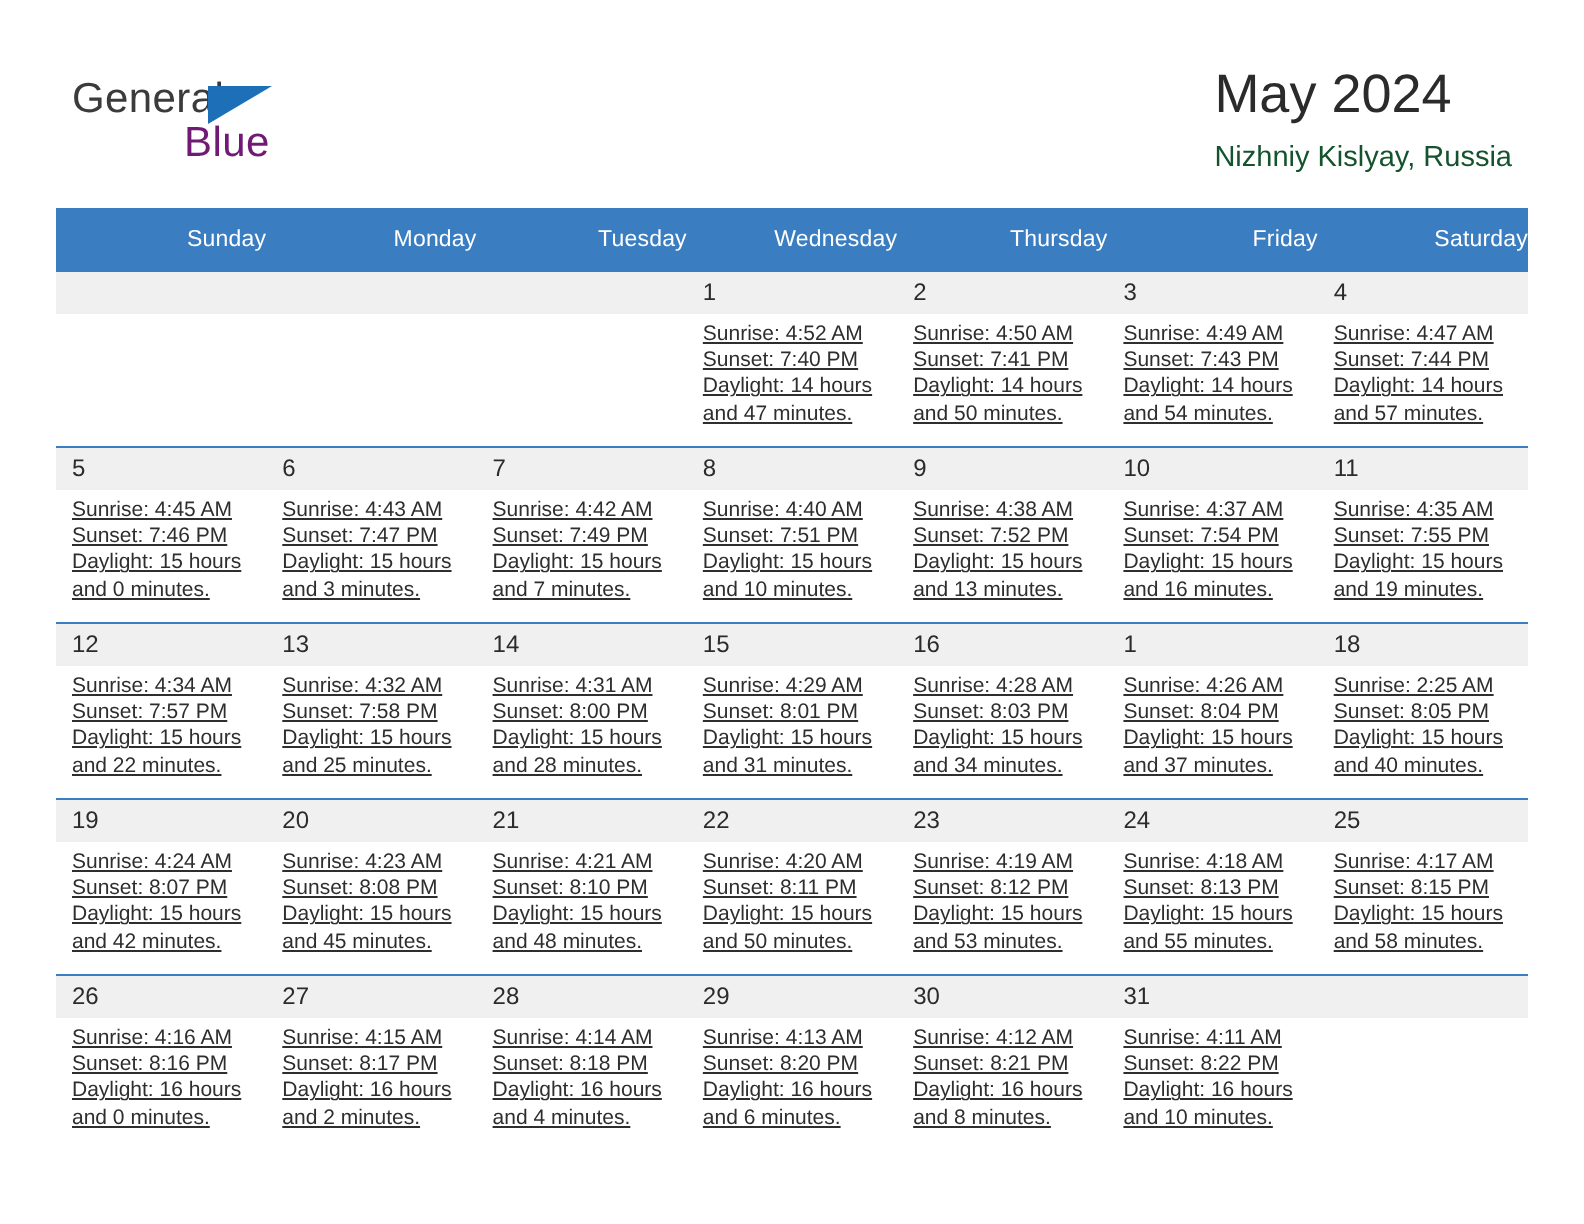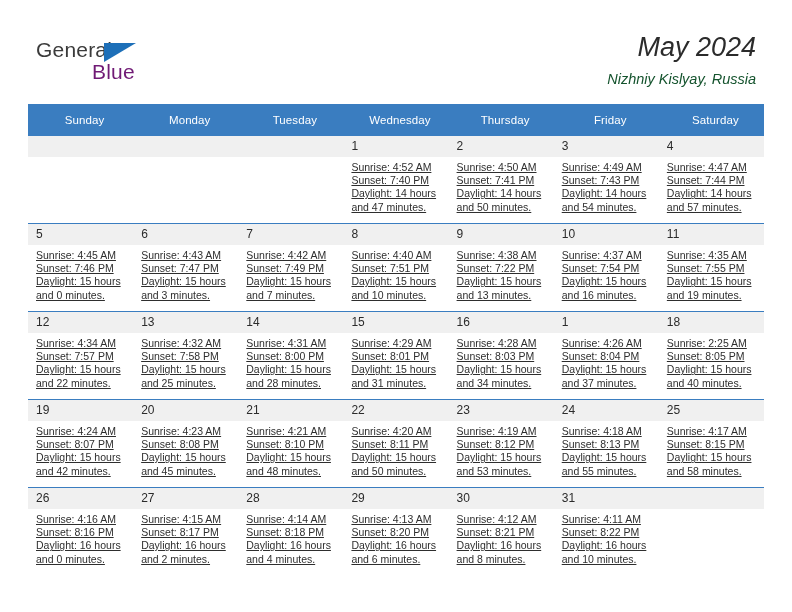--- a/index.html
+++ b/index.html
@@ -61,22 +61,20 @@
     top: 22px;
     font-size: 21px;
     color: #701a75;
     letter-spacing: .2px;
   }
 
   .title-block {
     position: absolute;
     right: 36px;
     top: 30px;
-    text-align: right;
-    font-style: italic;
   }
   .cal-title {
     font-size: 27px;
     color: #2b2b2b;
     line-height: 34px;
     white-space: nowrap;
     font-weight: normal;
   }
   .cal-subtitle {
     font-size: 14.5px;
@@ -95,21 +93,21 @@
     border-collapse: collapse;
     table-layout: fixed;
   }
   .calendar col { width: 105.14px; }
 
   thead th {
     background: #3a7dc0;
     color: #ffffff;
     font-size: 11.5px;
     font-weight: normal;
-    text-align: center;
+    text-align: right;
     padding: 6px 0 6px 8px;
     height: 20px;
     vertical-align: middle;
     letter-spacing: .1px;
   }
 
   tbody tr.week-row td {
     vertical-align: top;
     padding: 0;
     height: 87px;
@@ -264,21 +262,21 @@
               <div>Sunrise: 4:40 AM</div>
               <div>Sunset: 7:51 PM</div>
               <div>Daylight: 15 hours</div>
               <div>and 10 minutes.</div>
             </div>
           </td>
           <td class="day-cell">
             <span class="daynum">9</span>
             <div class="info">
               <div>Sunrise: 4:38 AM</div>
-              <div>Sunset: 7:22 PM</div>
+              <div>Sunset: 7:52 PM</div>
               <div>Daylight: 15 hours</div>
               <div>and 13 minutes.</div>
             </div>
           </td>
           <td class="day-cell">
             <span class="daynum">10</span>
             <div class="info">
               <div>Sunrise: 4:37 AM</div>
               <div>Sunset: 7:54 PM</div>
               <div>Daylight: 15 hours</div>

